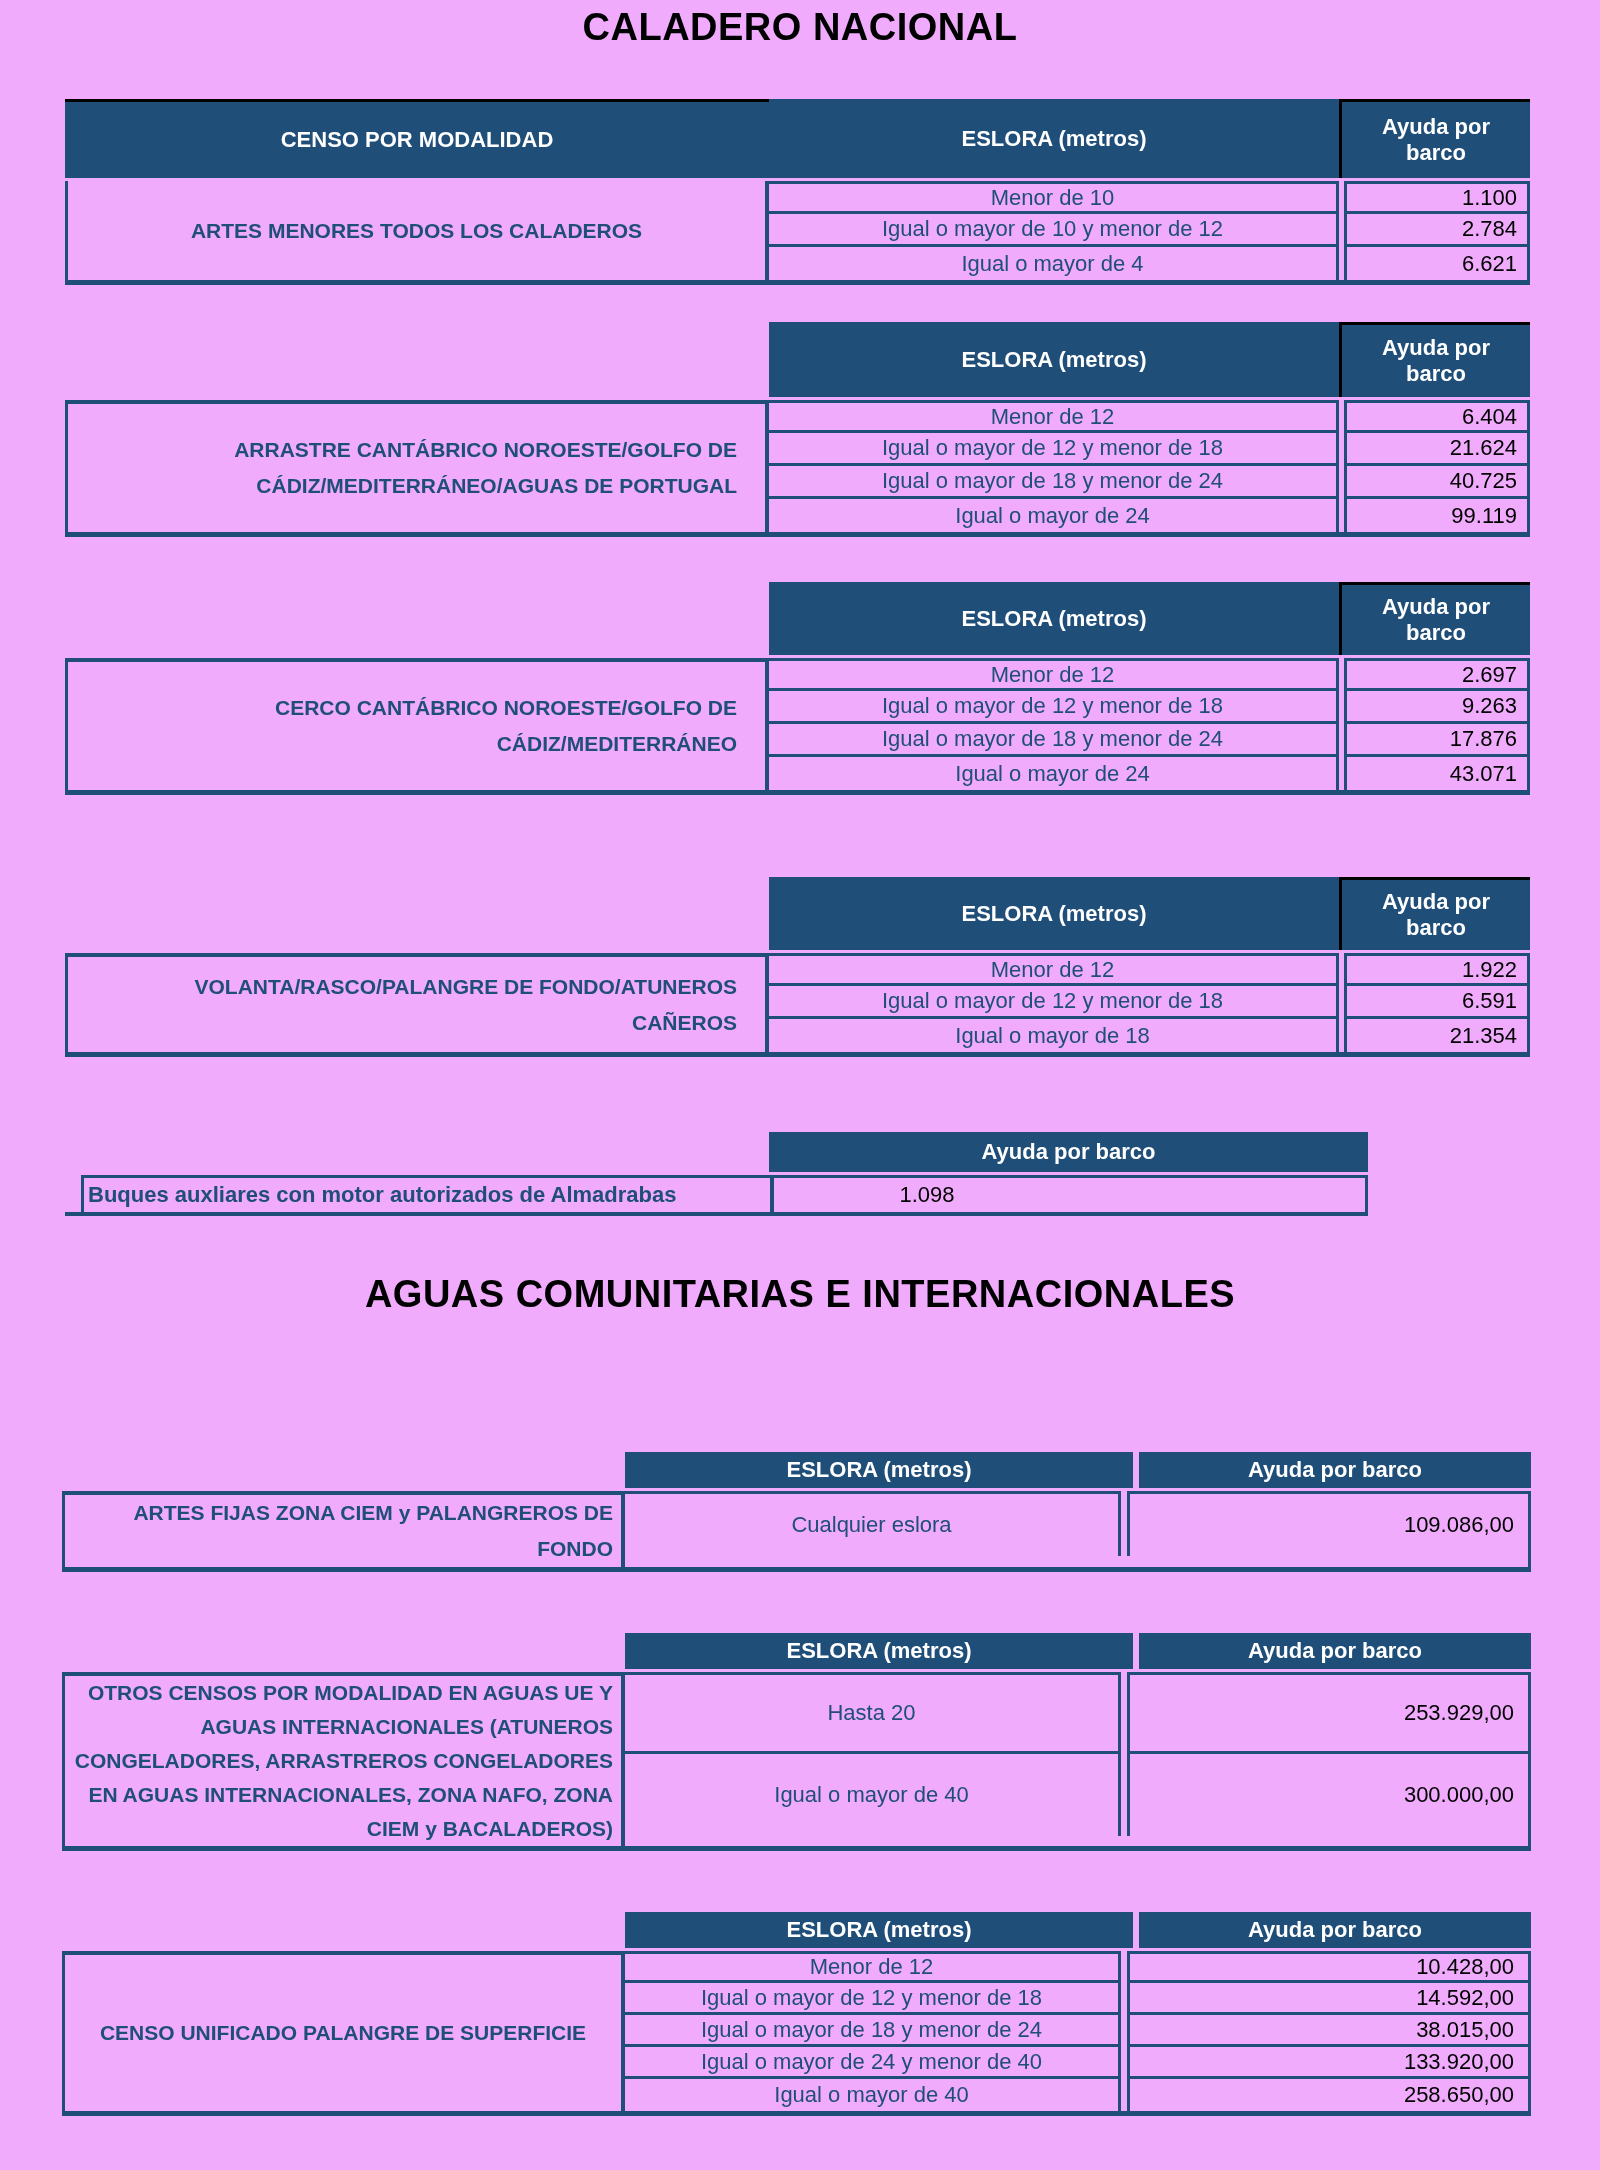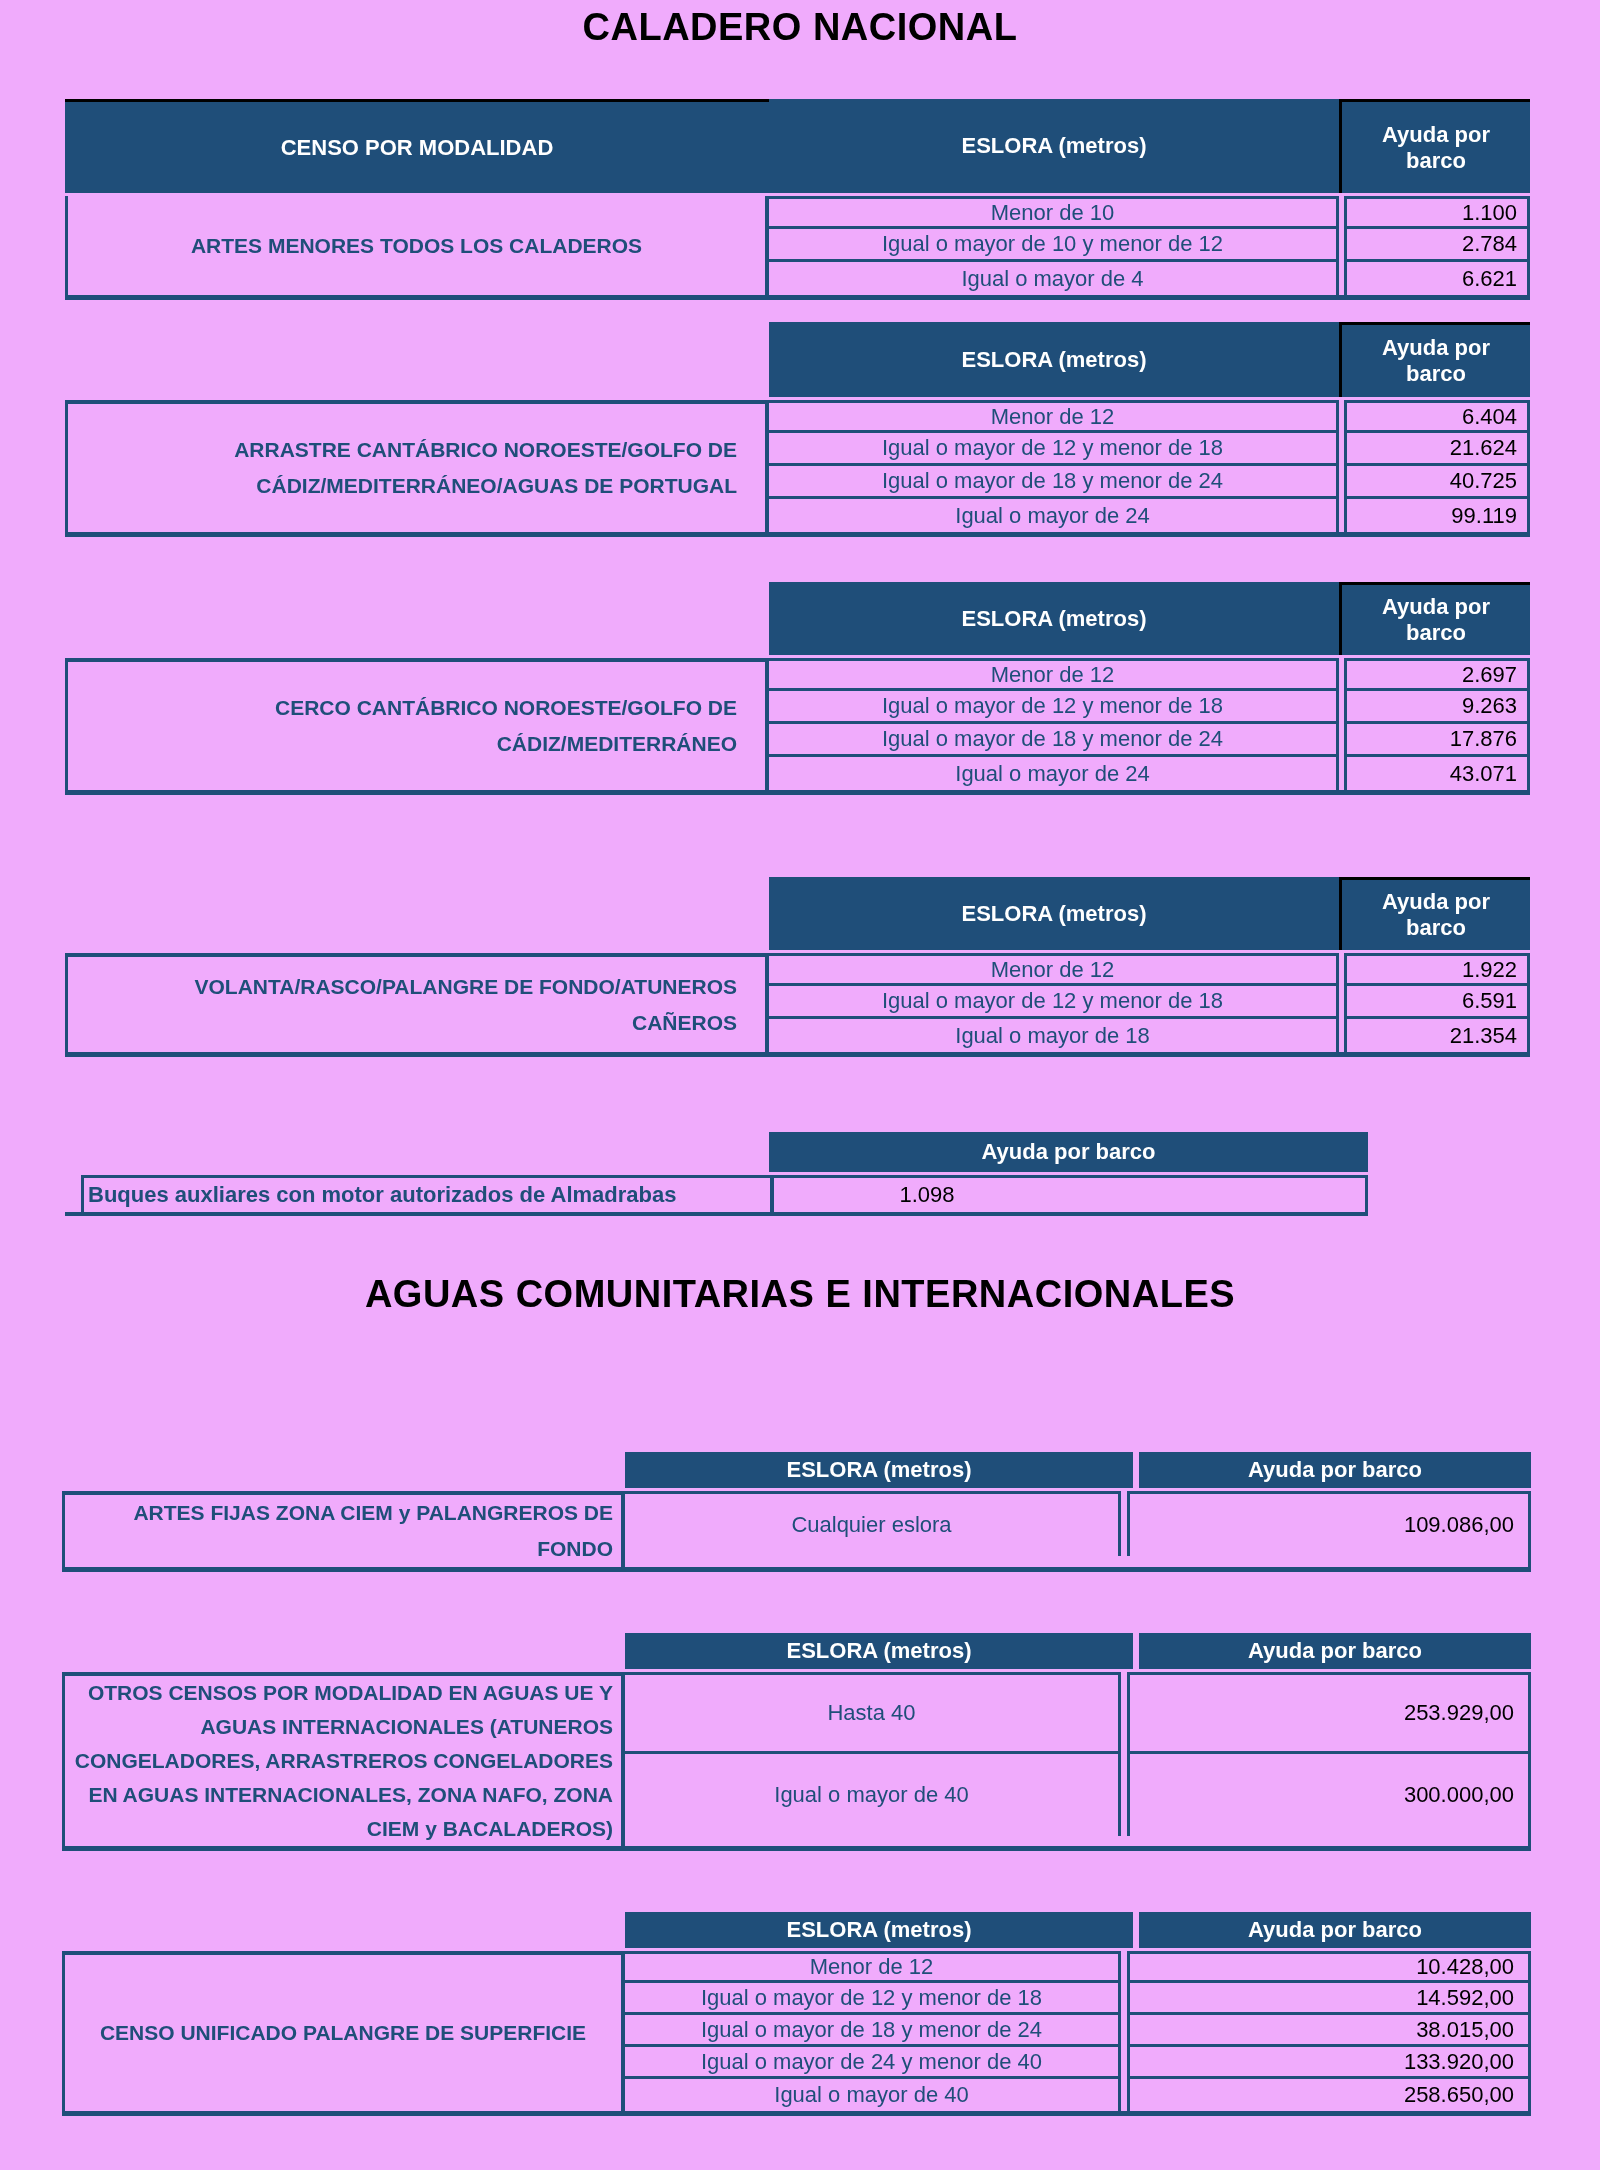--- a/index.html
+++ b/index.html
@@ -30,21 +30,21 @@
   .t2 { left: 65px; top: 322px; width: 1465px; }
   .t3 { left: 65px; top: 582px; width: 1465px; }
   .t4 { left: 65px; top: 877px; width: 1465px; }
   .t5 { left: 65px; top: 1132px; width: 1303px; }
   .t6 { left: 62px; top: 1452px; width: 1469px; }
   .t7 { left: 62px; top: 1633px; width: 1469px; }
   .t8 { left: 62px; top: 1912px; width: 1469px; }
 
   
   .hdr { display: flex; align-items: stretch; }
-  .t1 .hdr { height: 94px; justify-content: center; }
+  .t1 .hdr { height: 79px; justify-content: center; }
   .t2 .hdr { height: 75px; }
   .t3 .hdr, .t4 .hdr { height: 73px; }
   .t5 .hdr { height: 40px; }
   .s2 .hdr { height: 36px; }
 
   .th {
     background: var(--header-bg, #1F4E79);
     color: var(--header-text, #ffffff);
     font-weight: bold;
     font-size: 22px;
@@ -315,21 +315,21 @@
     <div class="hdr">
       <div class="spacer"></div>
       <div class="th th-eslora">ESLORA (metros)</div>
       <div class="hgap"></div>
       <div class="th th-ayuda">Ayuda por barco</div>
     </div>
     <div class="body">
       <div class="label-cell">OTROS CENSOS POR  MODALIDAD  EN AGUAS UE Y AGUAS INTERNACIONALES (ATUNEROS CONGELADORES, ARRASTREROS CONGELADORES EN AGUAS INTERNACIONALES, ZONA NAFO, ZONA CIEM y  BACALADEROS)</div>
       <div class="rows">
         <div class="row">
-          <div class="cell eslora">Hasta 40</div>
+          <div class="cell eslora">Hasta 20</div>
           <div class="gap"></div>
           <div class="cell ayuda">253.929,00</div>
         </div>
         <div class="row">
           <div class="cell eslora">Igual o mayor de 40</div>
           <div class="gap"></div>
           <div class="cell ayuda">300.000,00</div>
         </div>
       </div>
     </div>

